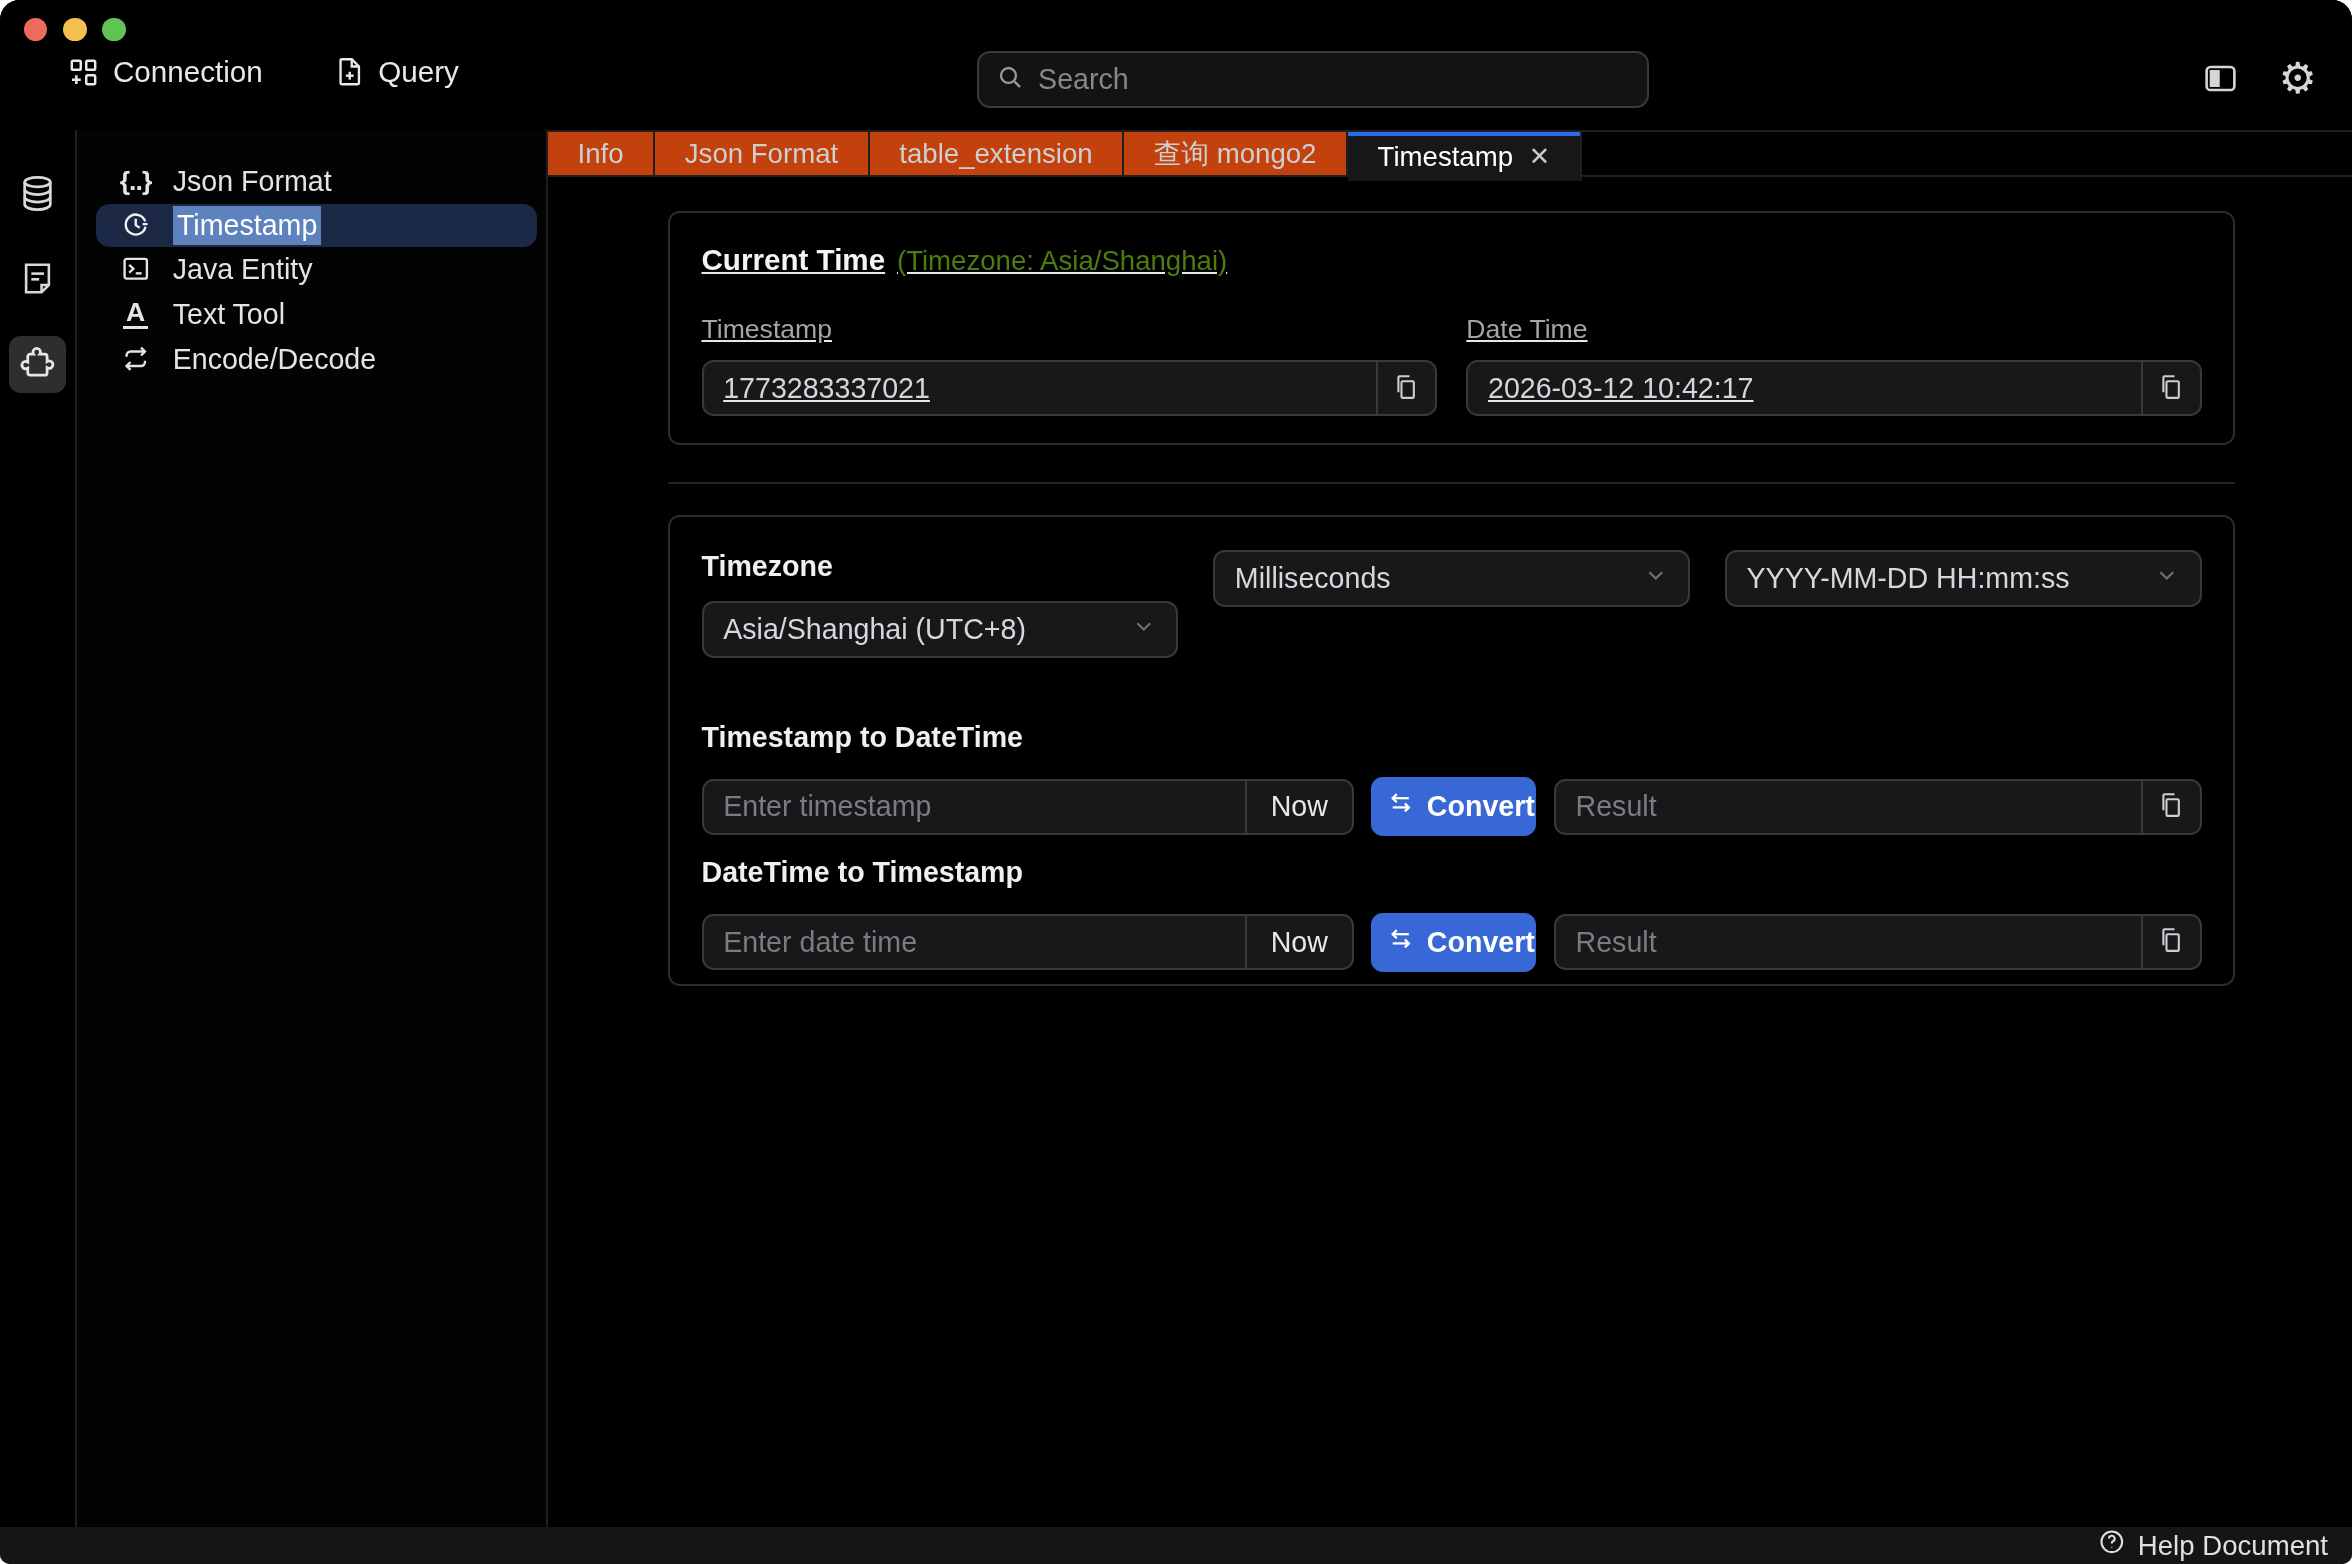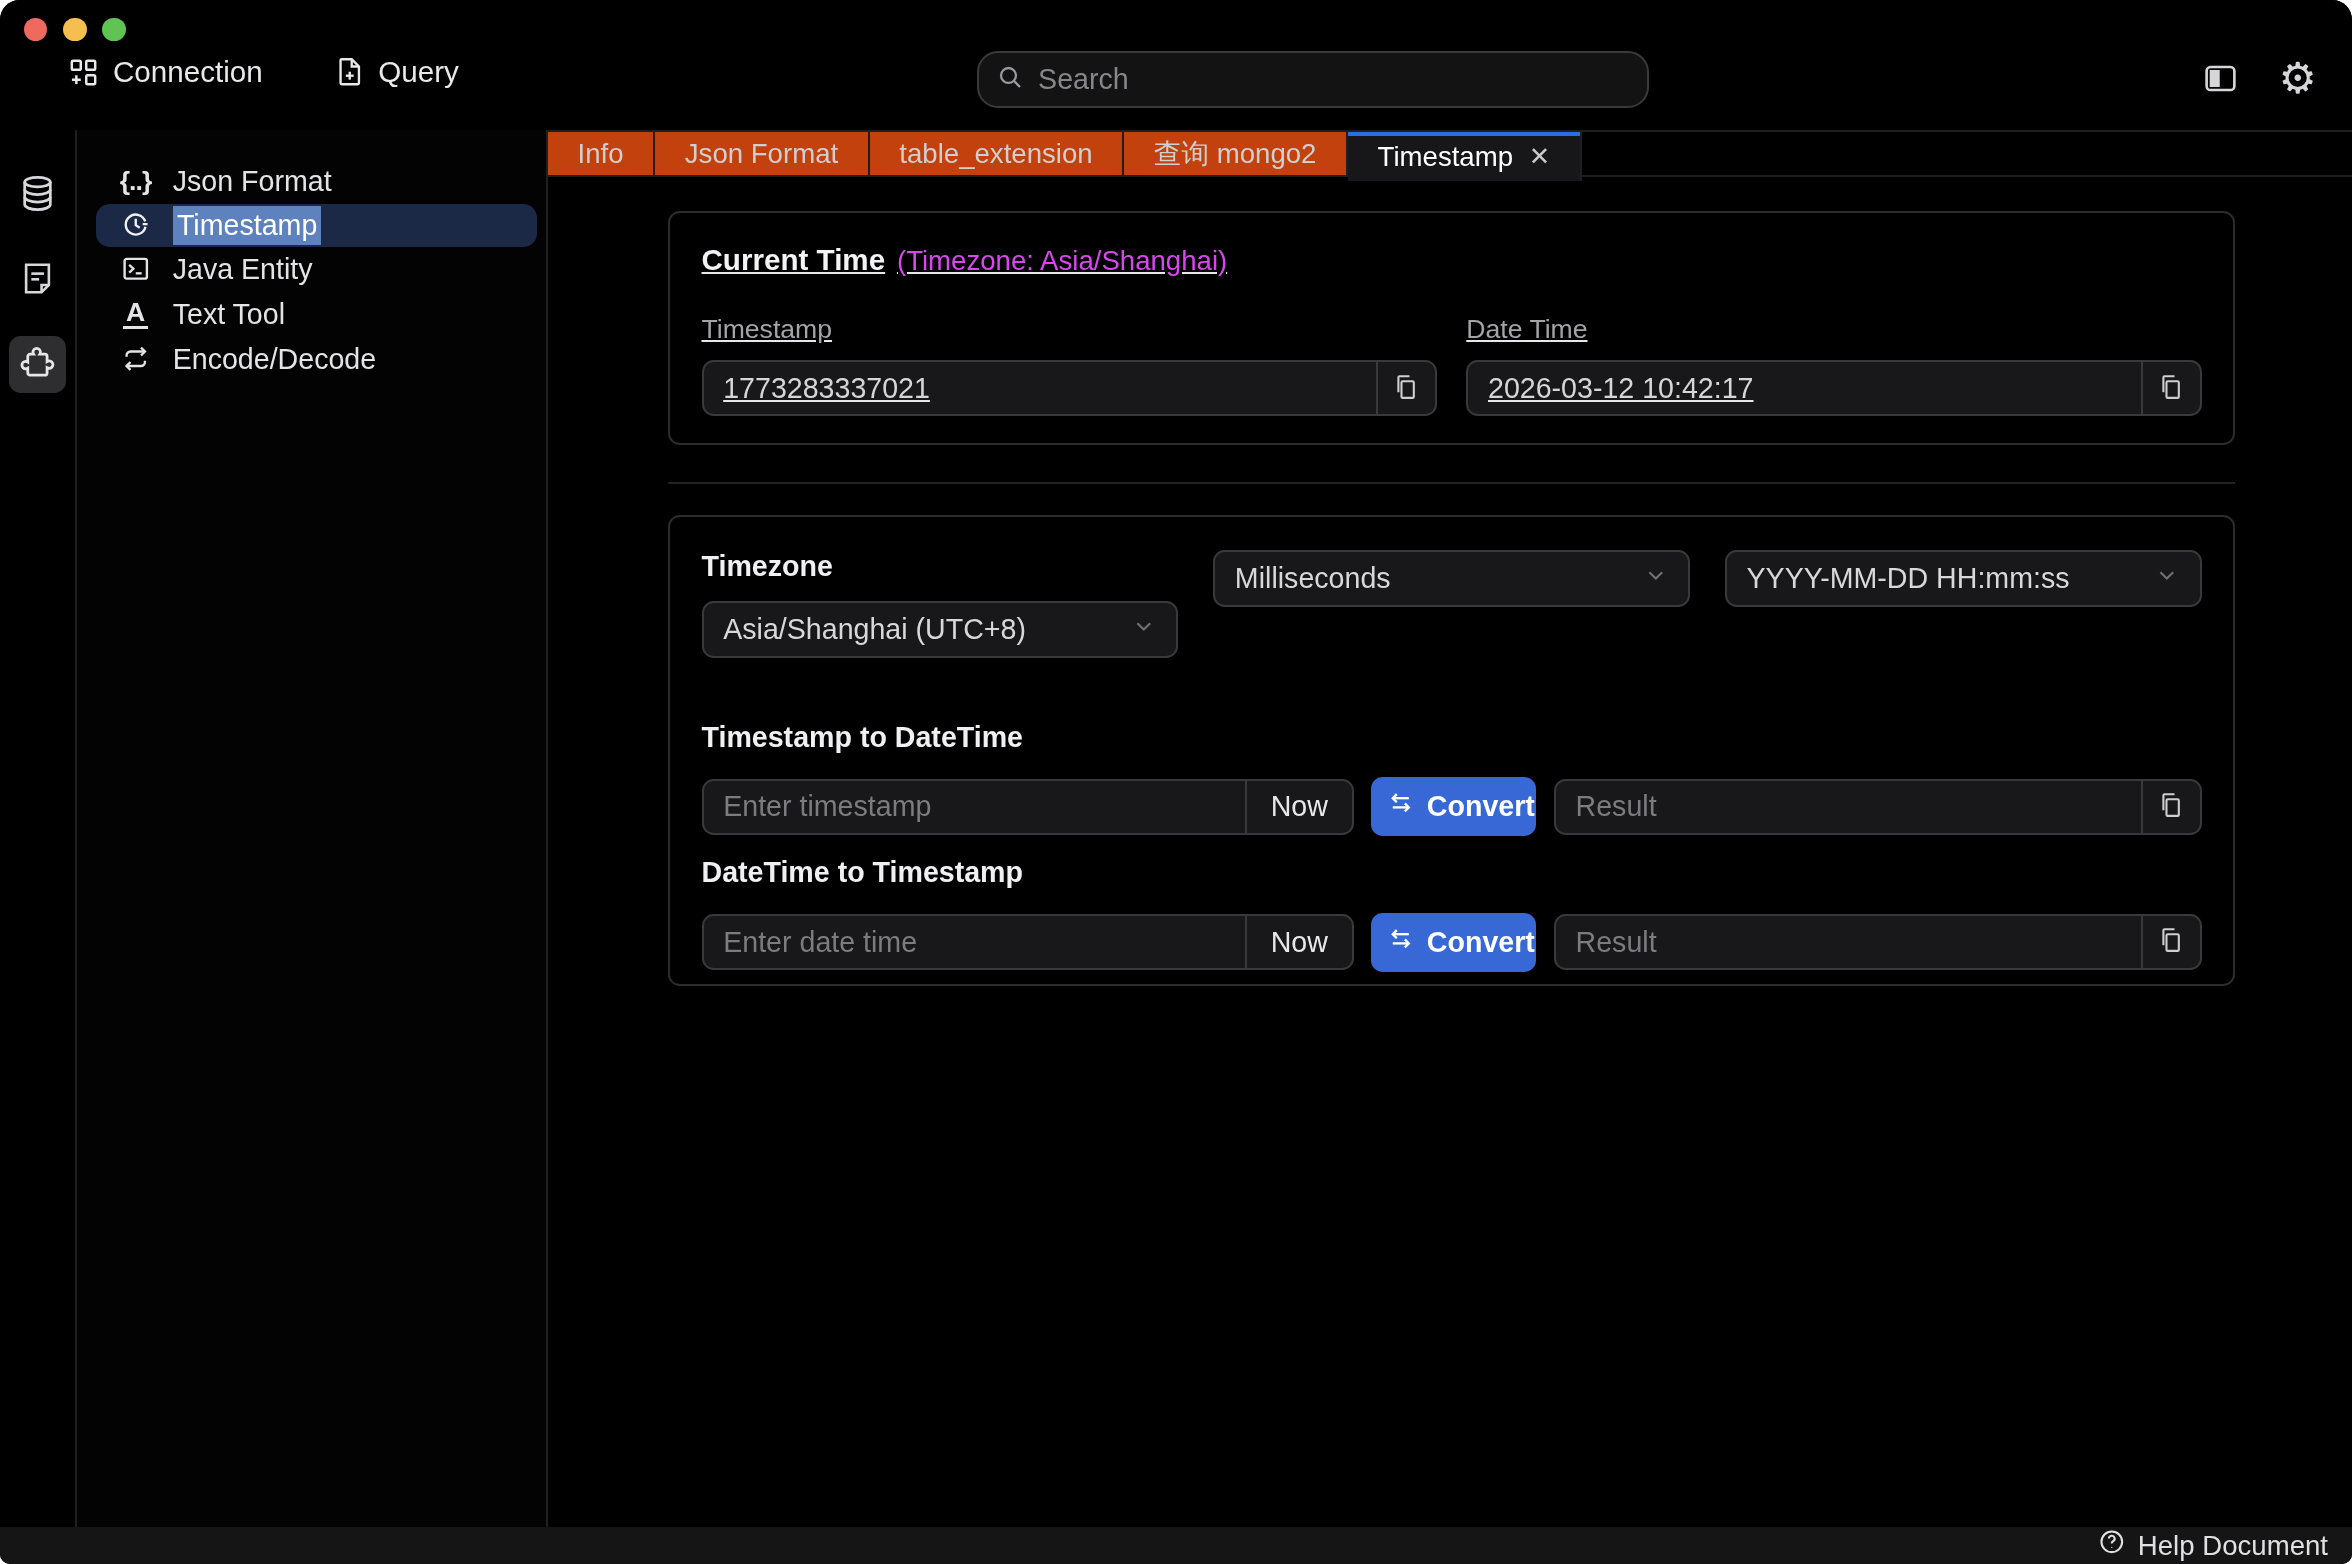--- a/index.html
+++ b/index.html
@@ -10,21 +10,21 @@
   
   .titlebar { height:130px; position:relative; flex:none; background:#000; }
   .traffic { position:absolute; left:23.6px; top:17.7px; display:flex; gap:15.8px; }
   .light { width:23.6px; height:23.6px; border-radius:50%; }
   .light.red { background:#ee6a5e; }
   .light.yellow { background:#f5bf4f; }
   .light.green { background:#5fc454; }
   .navbtns { position:absolute; left:67px; top:55px; display:flex; gap:71px; align-items:center; }
   .navbtn { display:flex; align-items:center; gap:13px; font-size:29.6px; color:#e9e9eb; cursor:default; }
   .navbtn svg { display:block; }
-  .searchbox { position:absolute; left:977px; top:51px; width:672px; height:57px; border:2px solid #3a3a3c; border-radius:21px; background:#131314; display:flex; align-items:center; padding:0 17.7px; gap:13.8px; }
+  .searchbox { position:absolute; left:977px; top:51px; width:672px; height:57px; border:2px solid #3a3a3c; border-radius:13px; background:#131314; display:flex; align-items:center; padding:0 17.7px; gap:13.8px; }
   .searchbox input { flex:1; background:transparent; border:none; outline:none; color:#dddde0; font-size:28.6px; font-family:inherit; }
   .searchbox input::placeholder { color:#86868b; }
   .topright { position:absolute; right:35px; top:57px; display:flex; align-items:center; gap:39px; }
   .iconbtn { display:flex; align-items:center; justify-content:center; }
   .gear-glyph { font-size:43px; color:#d6d6d8; line-height:1; }
 
   
   .main { flex:1; display:flex; min-height:0; }
   .rail { width:77px; flex:none; border-right:2px solid #1f1f21; display:flex; flex-direction:column; align-items:center; padding-top:37px; }
   .rail-item { width:57px; height:57px; display:flex; align-items:center; justify-content:center; border-radius:11.8px; margin-bottom:27.6px; }
@@ -42,21 +42,21 @@
   .tab { display:flex; align-items:center; justify-content:center; gap:15.8px; padding:0 29.6px; font-size:27.6px; color:#cfcfd2; background:#c2410c; border-right:2px solid #1f1f21; position:relative; white-space:nowrap; }
   .tab.active { background:#17171a; color:#fff; height:49px; z-index:2; }
   .tab.active::before { content:""; position:absolute; top:0; left:0; right:0; height:3.9px; background:#2d6ce8; }
   .tab .close { font-size:25.6px; color:#c9c9cc; line-height:1; }
 
   .panel { flex:1; position:relative; background:#000; }
   .card { position:absolute; left:120px; width:1567px; border:2px solid #2c2c2e; border-radius:11.8px; }
   .card1 { top:34px; height:234px; padding:29.6px 31.5px;text-decoration:underline; }
   .card-title-row { display:flex; align-items:baseline; gap:11.8px; }
   .card-title { font-size:29.6px; font-weight:bold; color:#f4f4f6; }
-  .card-sub { font-size:27.6px; color:#d946ef; }
+  .card-sub { font-size:27.6px; color:#4d7c0f; }
   .fields-row { display:flex; gap:29.6px; margin-top:37px; }
   .field { flex:1; min-width:0; }
   .field-label { font-size:26.6px; color:#a3a3a8; margin-bottom:15.8px; }
   .inputbox { height:56px; border:2px solid #39393c; border-radius:11.8px; background:#18181a; display:flex; align-items:center; overflow:hidden; }
   .inputbox input { flex:1; min-width:0; background:transparent; border:none; outline:none; color:#d6d6da; font-size:28.6px; padding:0 19.7px; font-family:inherit; }
   .inputbox input::placeholder { color:#7b7b80; }
   .seg { height:100%; border-left:2px solid #39393c; display:flex; align-items:center; justify-content:center; flex:none; }
   .copy-seg { width:59px; }
   .now-seg { padding:0 23.6px; font-size:28.6px; color:#e8e8ea; }
   .hdivider { position:absolute; left:120px; top:305px; width:1567px; height:2px; background:#222224; }

